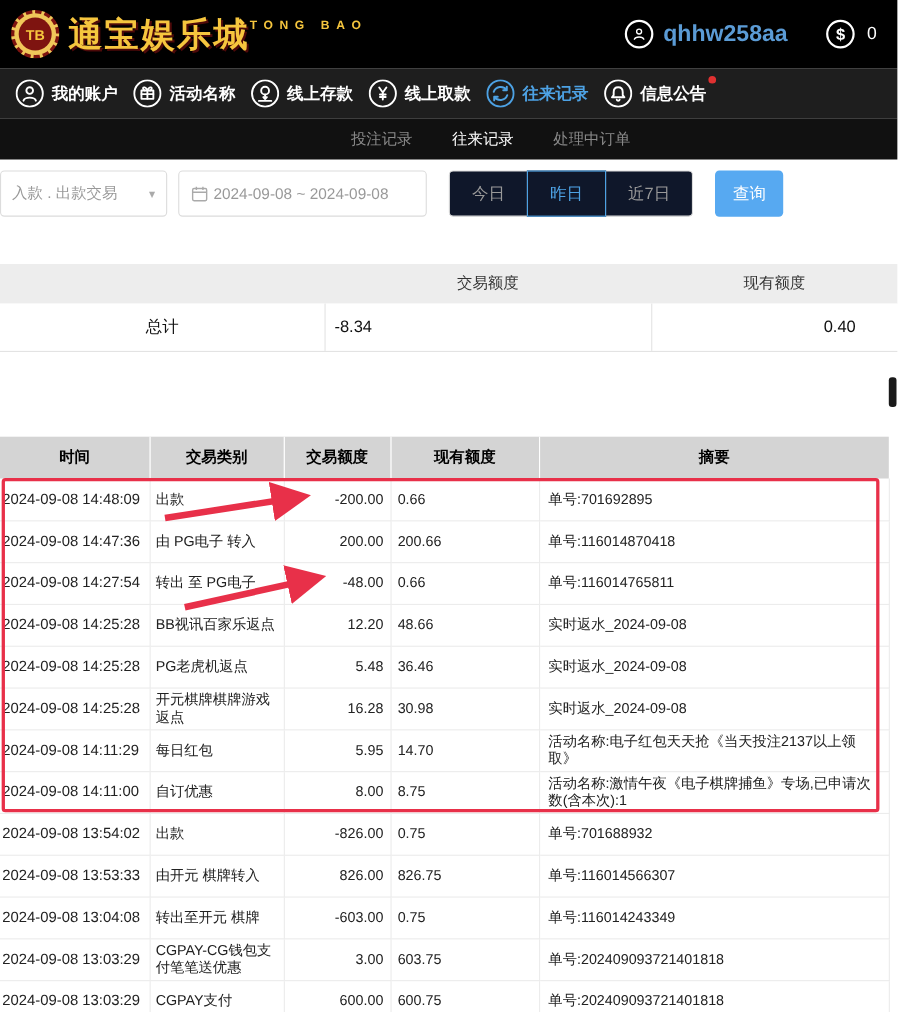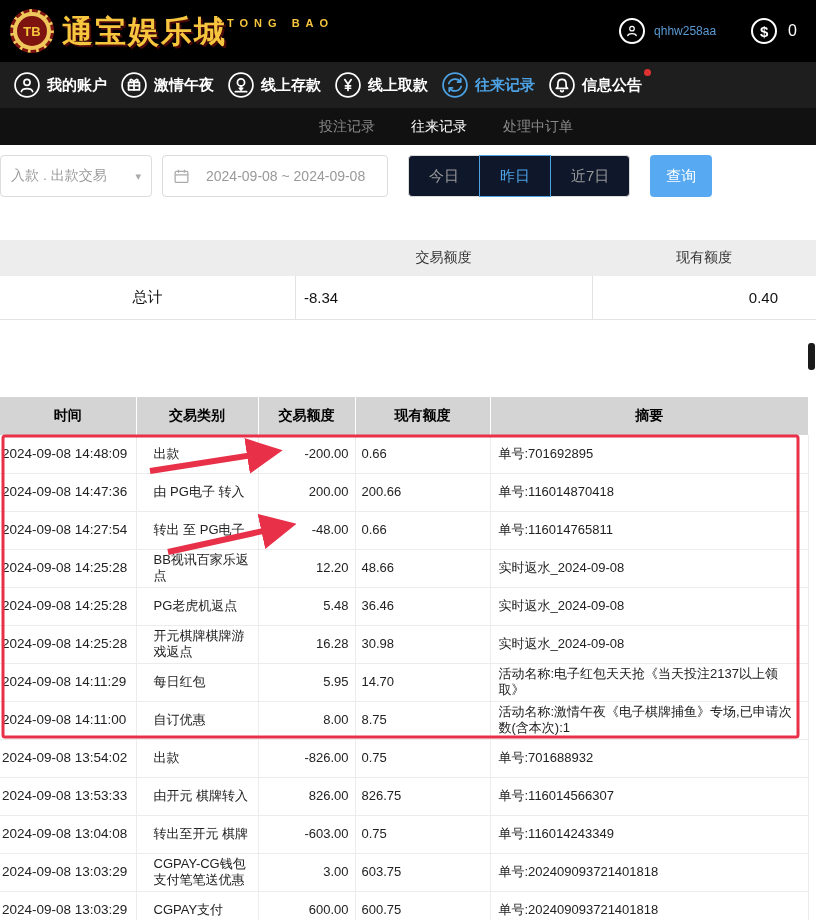--- a/index.html
+++ b/index.html
@@ -14,21 +14,21 @@
     border:3px dashed #7e1410; display:flex; align-items:center; justify-content:center; }
   .chip-inner { width:30px; height:30px; border-radius:50%; background:#7e1410; color:#f6c63e;
     font-size:13px; font-weight:bold; display:flex; align-items:center; justify-content:center; }
   .brand { display:flex; line-height:1; }
   .brand-cn { color:#f6c63e; font-size:31px; font-weight:bold; letter-spacing:2px;
     text-shadow:2px 2px 0 rgba(90,10,10,.85); }
   .brand-en { color:#f6c63e; font-size:11px; letter-spacing:6px; font-weight:bold; margin-top:2px; text-align:center; }
   .top-right { margin-left:auto; display:flex; align-items:center; gap:9px; }
   .icon-circle { width:26px; height:26px; border-radius:50%; border:2px solid #fff; color:#fff;
     display:flex; align-items:center; justify-content:center; flex:0 0 auto; }
-  .username { color:#5b9bd5; font-size:12px; margin-right:26px; cursor:pointer; }
+  .username { color:#5b9bd5; font-size:21px; margin-right:26px; cursor:pointer;font-weight:bold; }
   .dollar { font-size:15px; font-weight:bold; }
   .balance { color:#fff; font-size:16px; margin-left:2px; }
 
   
   .nav { height:46px; background:#1e1e1e; display:flex; align-items:center; gap:14px; padding:0 14px; }
   .nav-item { display:flex; align-items:center; gap:7px; color:#fff; font-size:15px; font-weight:bold;
     cursor:pointer; position:relative; }
   .nav-item svg { width:26px; height:26px; stroke:currentColor; fill:none; stroke-width:1.6;
     stroke-linecap:round; stroke-linejoin:round; }
   .nav-item.active { color:#4da2e4; }
@@ -40,21 +40,21 @@
   .subnav-inner { display:flex; gap:36px; transform:translateX(38px); }
   .subtab { color:#8a8a8a; font-size:14px; cursor:pointer; }
   .subtab.active { color:#fff; }
 
   
   .filterbar { margin-top:10px; height:42px; display:flex; align-items:center; }
   .select { width:152px; height:42px; border:1px solid #dcdcdc; border-radius:4px; background:#fff;
     display:flex; align-items:center; padding:0 10px; color:#999; font-size:14px; cursor:pointer; }
   .select .caret { margin-left:auto; color:#aaa; font-size:11px; }
   .datebox { width:226px; height:42px; border:1px solid #dcdcdc; border-radius:4px; background:#fff;
-    display:flex; align-items:center; gap:16px; padding:0 10px; color:#999; font-size:14px;
+    display:flex; align-items:center; gap:4px; padding:0 10px; color:#999; font-size:14px;
     margin-left:10px; cursor:pointer; }
   .datebox svg { width:17px; height:17px; stroke:#aaa; fill:none; stroke-width:1.5; }
   .btn-group { display:flex; margin-left:20px; }
   .qbtn { height:42px; background:#0f172a; border:1px solid #dcdcdc; color:#999; font-size:15px;
     cursor:pointer; margin-left:-1px; padding:0 20px; }
   .qbtn:first-child { border-radius:4px 0 0 4px; margin-left:0; }
   .qbtn:last-child { border-radius:0 4px 4px 0; }
   .qbtn.active { border-color:#4da2e4; color:#4da2e4; position:relative; z-index:1; }
   .search-btn { margin-left:20px; width:62px; height:42px; background:#57a9f1; color:#fff;
     border:none; border-radius:4px; font-size:15px; cursor:pointer; }
@@ -77,21 +77,21 @@
   
   .main-table-wrap { margin-top:77px; }
   table { border-collapse:collapse; width:808px; table-layout:fixed; }
   thead th { background:#d4d4d4; color:#000000; font-size:14px; font-weight:bold; height:38px;
     border-right:1px solid #fff; text-align:center; }
   thead th:last-child { border-right:none; }
   tbody td { border-bottom:1px solid #ececec; border-right:1px solid #ececec; font-size:13px;
     color:#222; height:38px; padding:2px 6px; line-height:16px; vertical-align:middle;
     overflow:hidden; }
   tbody td.col0 { padding-left:2px; font-size:13.5px; white-space:nowrap; }
-  tbody td.col1 { padding-left:17px; }
+  tbody td.col1 { padding-left:5px; }
   tbody td.col2 { text-align:right; padding-right:6px; }
   tbody td.col3 { padding-right:12px;margin-top:48px; }
   tbody td.col4 { padding-left:8px; }
 
   
   .scroll-thumb { position:absolute; right:1px; top:343px; width:7px; height:27px;
     background:#1a1a1a; border-radius:3px; }
 
   
   .annotation { position:absolute; left:0; top:0; width:816px; height:920px; pointer-events:none; }
@@ -134,21 +134,21 @@
           <path d="M6.8 18c1.2-3.4 9.2-3.4 10.4 0"></path>
       </svg>
       <span>我的账户</span>
     </div>
     <div class="nav-item">
       <svg viewBox="0 0 24 24">
         <circle cx="12" cy="12" r="11"></circle>
           <rect x="7" y="9.5" width="10" height="7"></rect>
           <path d="M12 9.5v7M7 12.5h10M9.8 9.5c-1.8-.5-2-3 0-2.6 1.4.3 2.2 2.6 2.2 2.6s.8-2.3 2.2-2.6c2-.4 1.8 2.1 0 2.6"></path>
       </svg>
-      <span>激情午夜</span>
+      <span>活动名称</span>
     </div>
     <div class="nav-item">
       <svg viewBox="0 0 24 24">
         <circle cx="12" cy="12" r="11"></circle>
           <circle cx="12" cy="9.6" r="3.3"></circle>
           <path d="M12 13v3.4M10.5 15l1.5 1.6L13.5 15M6.8 18.2h10.4"></path>
       </svg>
       <span>线上存款</span>
     </div>
     <div class="nav-item">

